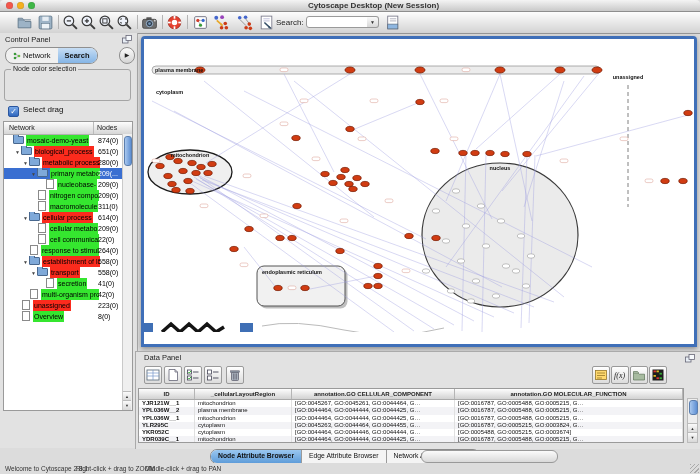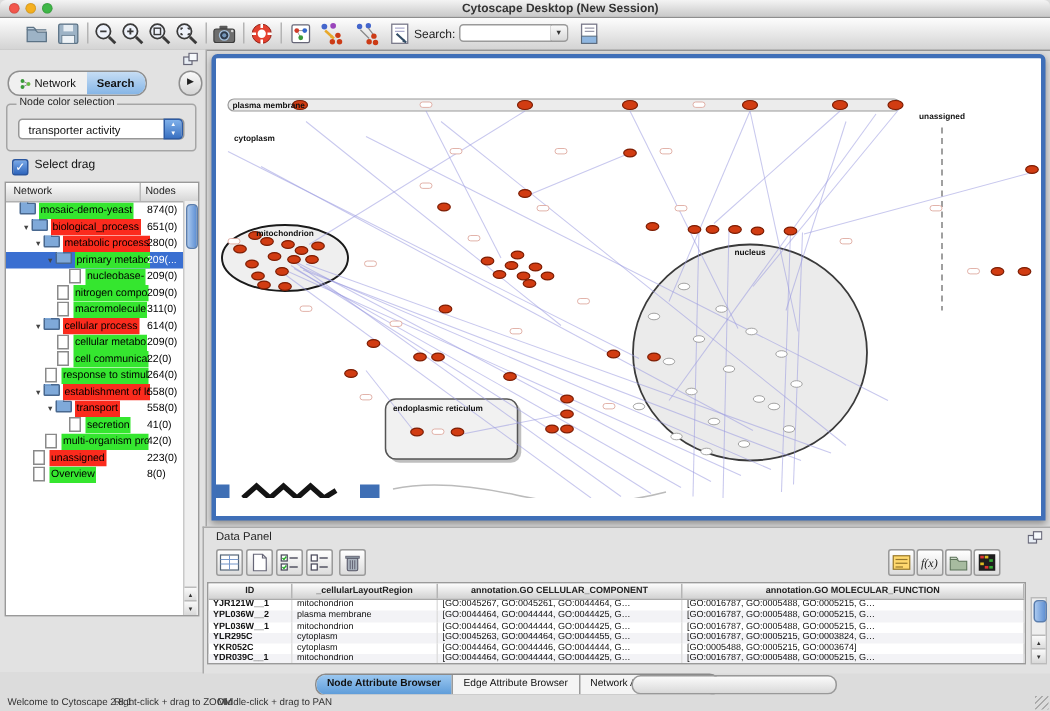--- a/index.html
+++ b/index.html
@@ -265,20 +265,21 @@
       <svg viewBox="0 0 16 16">
           <rect x="3.5" y="2" width="9.5" height="12" fill="#fff" stroke="#778" stroke-width="0.8"></rect>
           <line x1="5.5" y1="4.5" x2="11.5" y2="4.5" stroke="#99a" stroke-width="0.7"></line>
           <line x1="5.5" y1="6.5" x2="11.5" y2="6.5" stroke="#99a" stroke-width="0.7"></line>
           <rect x="3.5" y="9.5" width="9.5" height="4.5" fill="#8fb6e0" stroke="#567" stroke-width="0.6"></rect>
         </svg>
     </div>
   </div>
 
   <div class="control-panel">
+    <div class="cp-head">Control Panel</div>
     <div class="float-icon cp-float">
       <svg viewBox="0 0 10 9">
           <rect x="0.5" y="3" width="5.5" height="5" fill="#e8eef5" stroke="#667" stroke-width="0.8"></rect>
           <rect x="4" y="0.5" width="5.5" height="5" fill="#f6f9fc" stroke="#667" stroke-width="0.8"></rect>
         </svg>
     </div>
     <div class="cp-tabs">
       <div class="cp-tab">
         <svg width="8" height="8" viewBox="0 0 8 8">
             <line x1="2" y1="2" x2="6" y2="4" stroke="#888" stroke-width="0.6"></line>
@@ -290,24 +291,20 @@
         <span>Network</span>
       </div>
       <div class="cp-tab sel">
         <span>Search</span>
       </div>
     </div>
     <div class="cp-tab-arrow">▶</div>
 
     <div class="groupbox">
       <span class="groupbox-label">Node color selection</span>
-      <div class="combo">
-        <span>transporter activity</span>
-        <span class="combo-btn">▲<br>▼</span>
-      </div>
     </div>
 
     <div class="checkrow">
       <span class="checkbox">✓</span><span>Select drag</span>
     </div>
 
     <div class="tree-wrap">
       <div class="tree-head">
         <span class="c1">Network</span>
         <span class="cdiv"></span>

